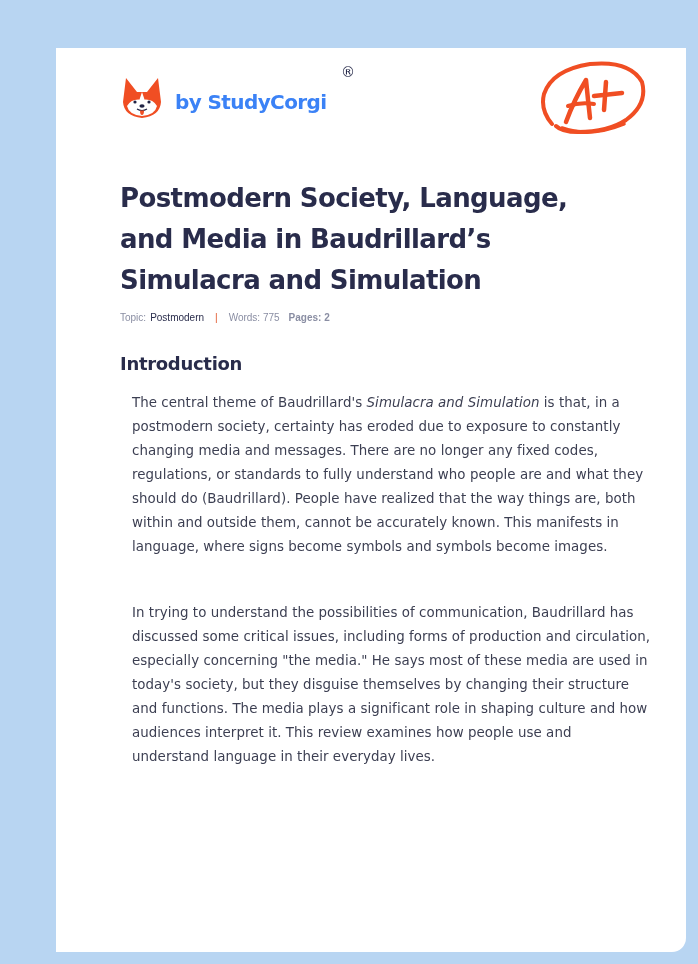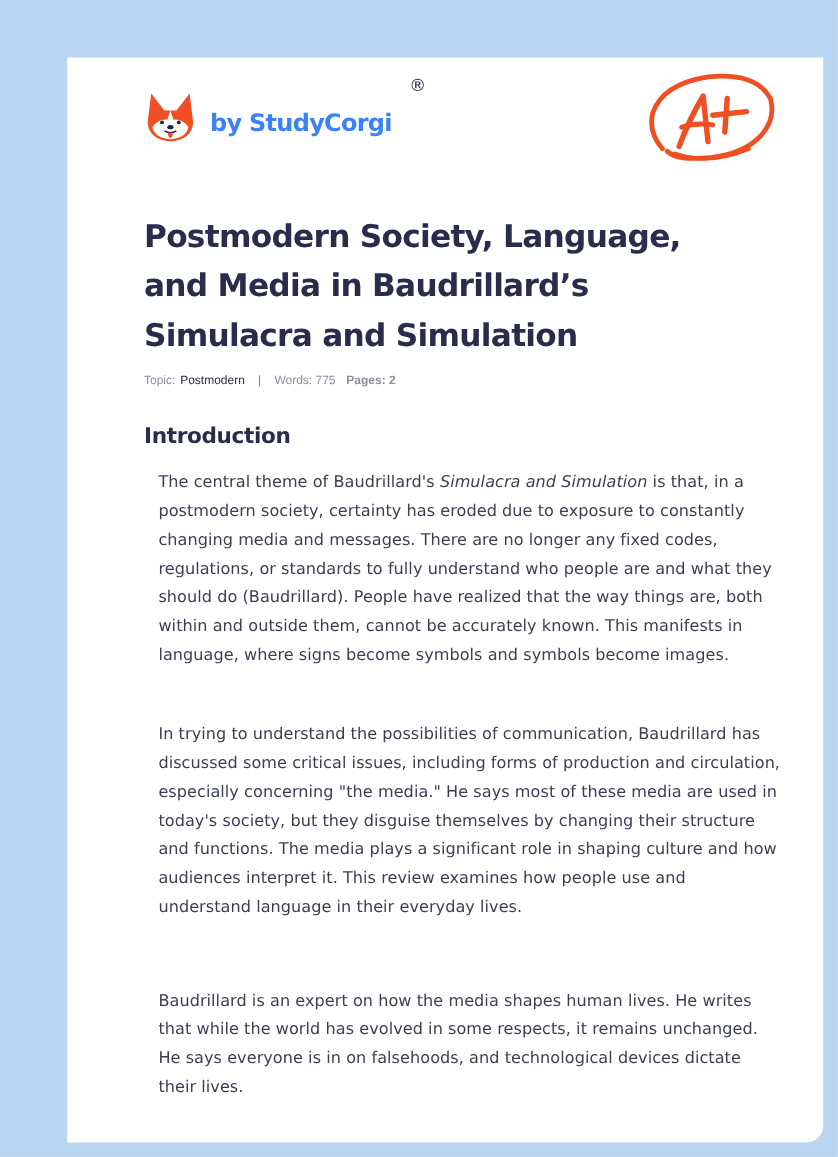--- a/index.html
+++ b/index.html
@@ -105,15 +105,14 @@
     <span class="pages">Pages: 2</span>
   </div>
 
   <h2 class="h2" style="top:305px;">Introduction</h2>
 
   <p class="p" style="top:343px;"><span>The central theme of Baudrillard's </span><i>Simulacra and Simulation</i><span> is that, in a postmodern society, certainty has eroded due to exposure to constantly changing media and messages. There are no longer any fixed codes, regulations, or standards to fully understand who people are and what they should do (Baudrillard). People have realized that the way things are, both within and outside them, cannot be accurately known. This manifests in language, where signs become symbols and symbols become images.</span></p>
 
   <p class="p" style="top:553px;">In trying to understand the possibilities of communication, Baudrillard has discussed some critical issues, including forms of production and circulation, especially concerning "the media." He says most of these media are used in today's society, but they disguise themselves by changing their structure and functions. The media plays a significant role in shaping culture and how audiences interpret it. This review examines how people use and understand language in their everyday lives.</p>
 
 
-  <p class="p" style="top:775px;">Baudrillard is an expert on how the media shapes human lives. He writes that while the world has evolved in some respects, it remains unchanged. He says everyone is in on falsehoods, and technological devices dictate their lives.</p>
 
 </div>
 
 </body></html>

